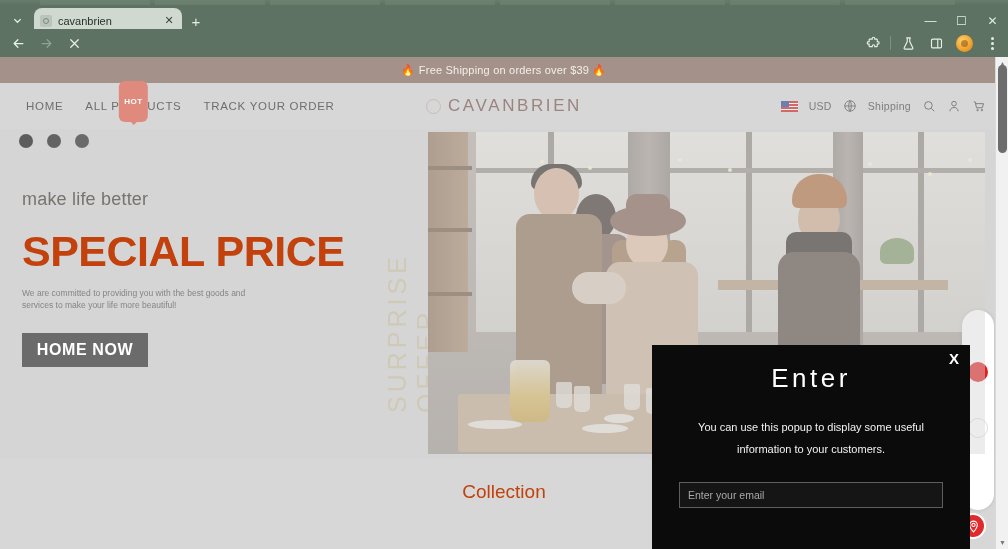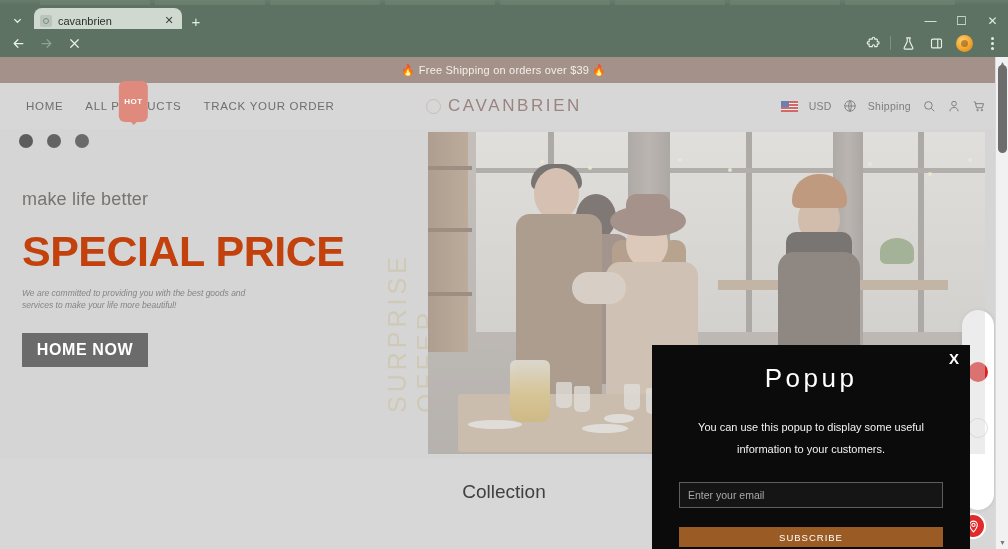--- a/index.html
+++ b/index.html
@@ -165,21 +165,21 @@
 
   .hero-left { position: absolute; left: 22px; top: 60px; width: 360px; }
   .hero-kicker { font-size: 18px; color: #77736f; font-weight: 300; letter-spacing: .2px; }
   .hero-h1 {
     margin-top: 20px; font-size: 43px; line-height: 1; font-weight: bold;
     color: #c2410c; letter-spacing: -.5px;
   }
   .hero-h2 {
     margin-top: 9px; font-size: 25px; font-weight: bold; color: #cdbc8f; letter-spacing: .2px;
   }
-  .hero-p { margin-top: 14px; font-size: 8.5px; line-height: 1.45; color: #858585; width: 245px; font-style: italic; }
+  .hero-p { margin-top: 14px; font-size: 8.5px; line-height: 1.45; color: #858585; width: 245px; }
   .shop-now {
     margin-top: 21px; width: 126px; height: 34px; background: #6b6b6b; color: #ffffff;
     display: flex; align-items: center; justify-content: center;
     font-size: 16px; font-weight: bold; letter-spacing: .6px;
   }
 
   .surprise {
     position: absolute; left: 383px; top: 34px; height: 250px;
     writing-mode: vertical-rl; transform: rotate(180deg);
     font-size: 25px; letter-spacing: 4px; color: #cfc9b6; font-weight: 400;
@@ -257,21 +257,21 @@
   .m2 .p-head { position:absolute; left: 14px; top: 20px; width: 42px; height: 50px; background: #cfa98c; }
   .m2 .p-beanie { position:absolute; left: 8px; top: 0; width: 55px; height: 34px; background: #b06a3a; border-radius: 26px 26px 6px 6px; }
   .m2 .p-scarf { position:absolute; left: 2px; top: 58px; width: 66px; height: 34px; background: #2e2724; border-radius: 10px; }
   .m2 .p-body { position:absolute; left: -6px; top: 78px; width: 82px; height: 170px; background: #57473d; border-radius: 16px 16px 4px 4px; }
 
   .hp-plant { position:absolute; width: 34px; height: 26px; background: #7d9566; border-radius: 50% 50% 20% 20%; }
   .hp-light { position:absolute; width: 4px; height: 4px; border-radius: 50%; background: rgba(255,245,205,.9); }
 
   
   .collection {
-    text-align: center; margin-top: 22px; font-size: 19px; color: #404040; font-weight: 400;
+    text-align: center; margin-top: 22px; font-size: 19px; color: #c2410c; font-weight: 400;
   }
 
   
   .side-widget {
     position: absolute; right: 14px; top: 253px; width: 32px; height: 200px;
     background: #ffffff; border-radius: 16px; box-shadow: 0 0 4px rgba(0,0,0,.12);
   }
   .side-widget .dot-red {
     position: absolute; left: 6px; top: 52px; width: 20px; height: 20px; border-radius: 50%;
     background: #e02020;
@@ -575,24 +575,23 @@
 
     <div class="corner-badge">
       <svg viewBox="0 0 24 24" fill="none" stroke="currentColor" stroke-width="2">
           <circle cx="12" cy="9" r="3"></circle>
           <path d="M12 2a7 7 0 00-7 7c0 5 7 13 7 13s7-8 7-13a7 7 0 00-7-7z"></path>
         </svg>
     </div>
 
     <div class="popup">
       <div class="popup-close">X</div>
-      <div class="popup-title">Popup</div>
+      <div class="popup-title">Enter</div>
       <div class="popup-desc">You can use this popup to display some useful information to your customers.</div>
       <input class="popup-input" type="text" placeholder="Enter your email" style="">
-      <div class="popup-btn">SUBSCRIBE</div>
     </div>
 
     <div class="pagescroll">
       <div class="arr up">▲</div>
       <div class="thumb"></div>
       <div class="arr dn">▼</div>
     </div>
 
   </div>
 </div>

